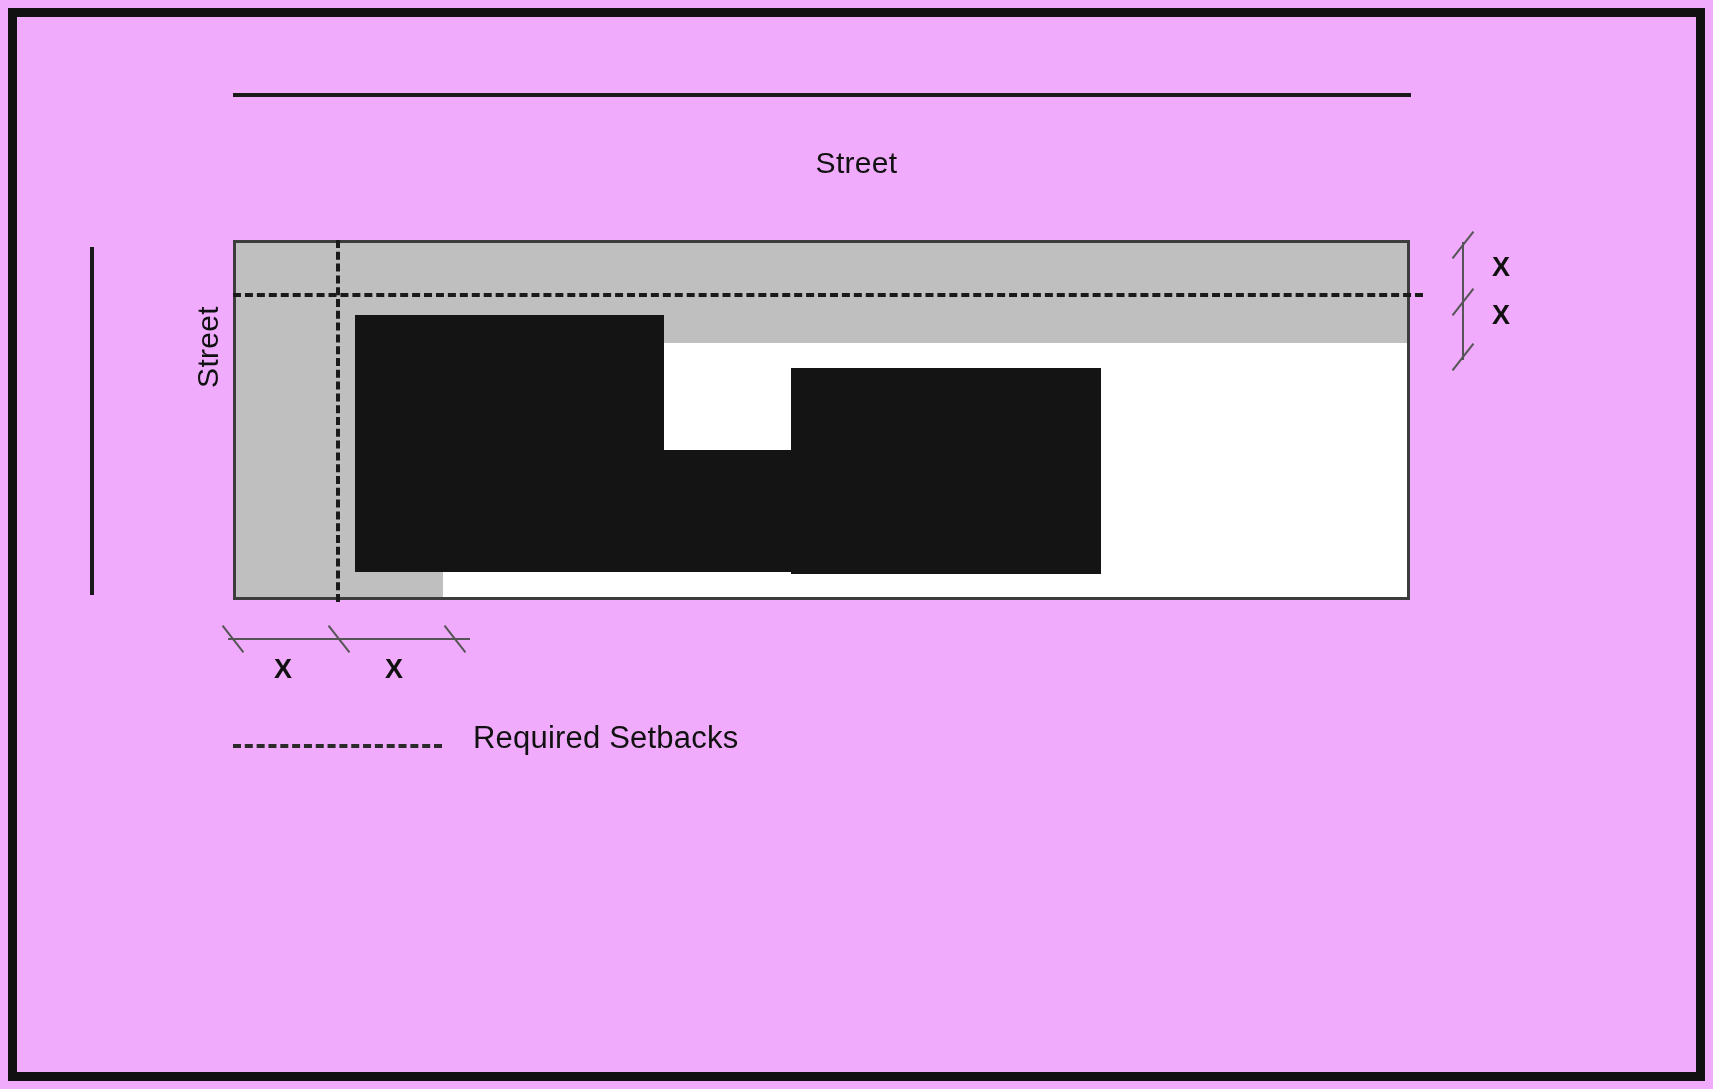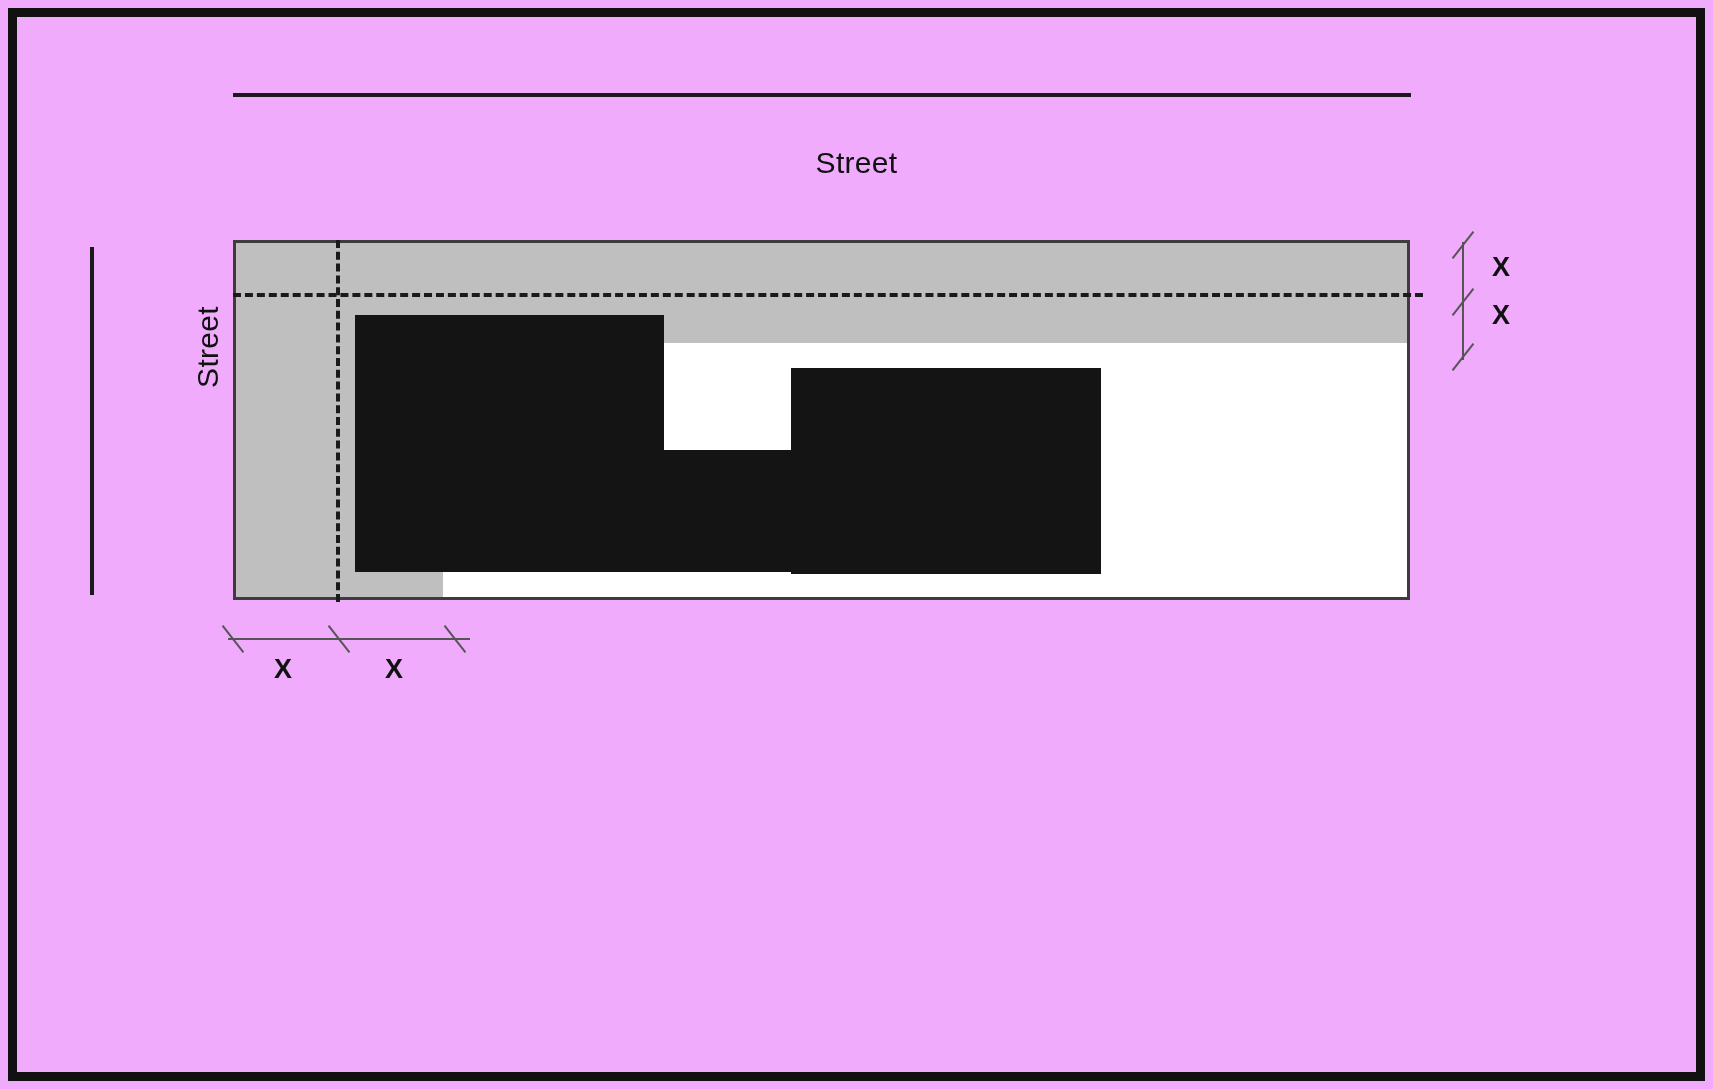--- a/index.html
+++ b/index.html
@@ -280,16 +280,20 @@
     <div id="dim-bottom">
       <div class="dim-h-line"></div>
       <div class="dim-htick h1"></div>
       <div class="dim-htick h2"></div>
       <div class="dim-htick h3"></div>
       <div class="dim-x-bottom b1">X</div>
       <div class="dim-x-bottom b2">X</div>
     </div>
 
     <div id="legend">
+      <div class="legend-row">
+        <div class="legend-swatch-dashed"></div>
+        <div class="legend-label">Required Setbacks</div>
+      </div>
     </div>
 
   </div>
 </div>
 
 </body></html>

